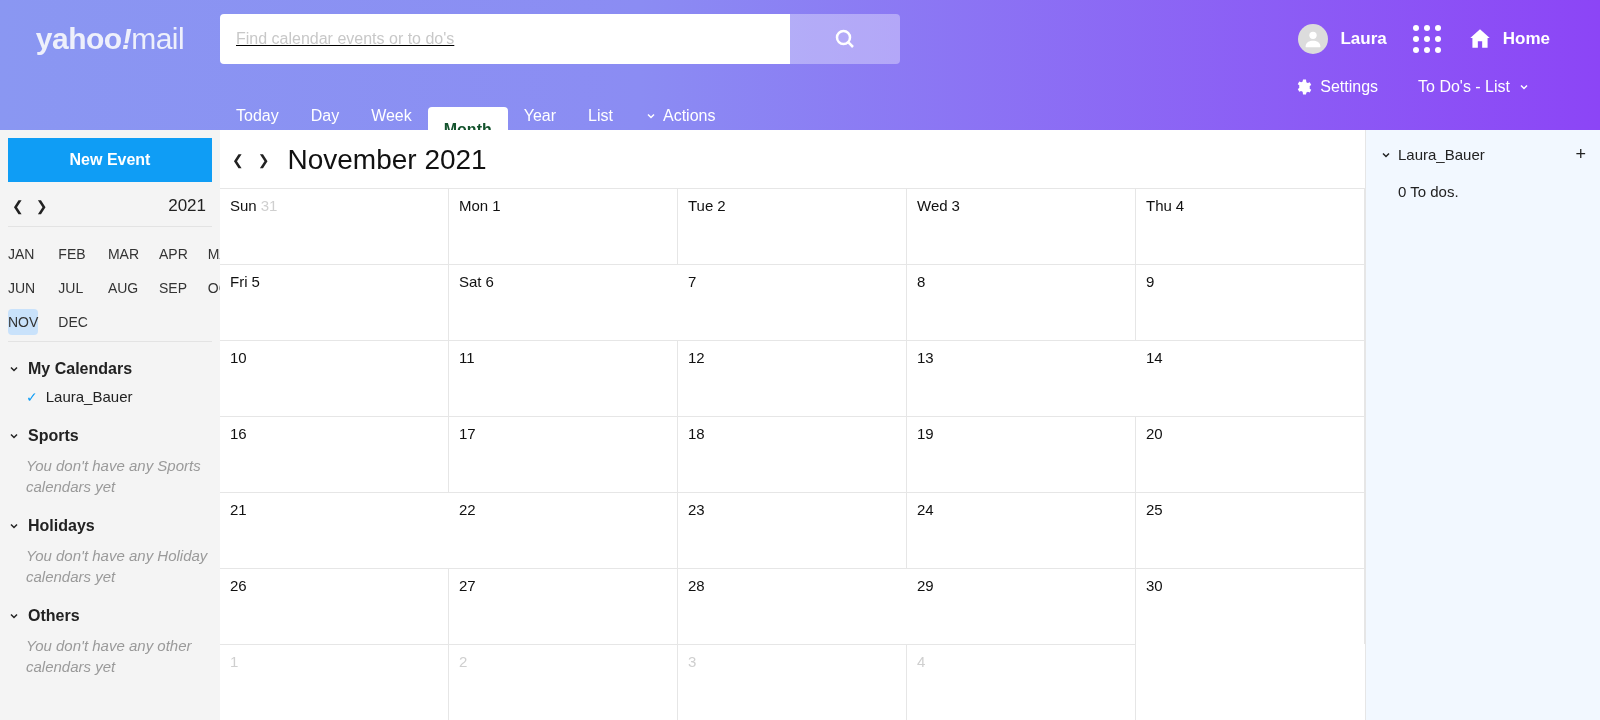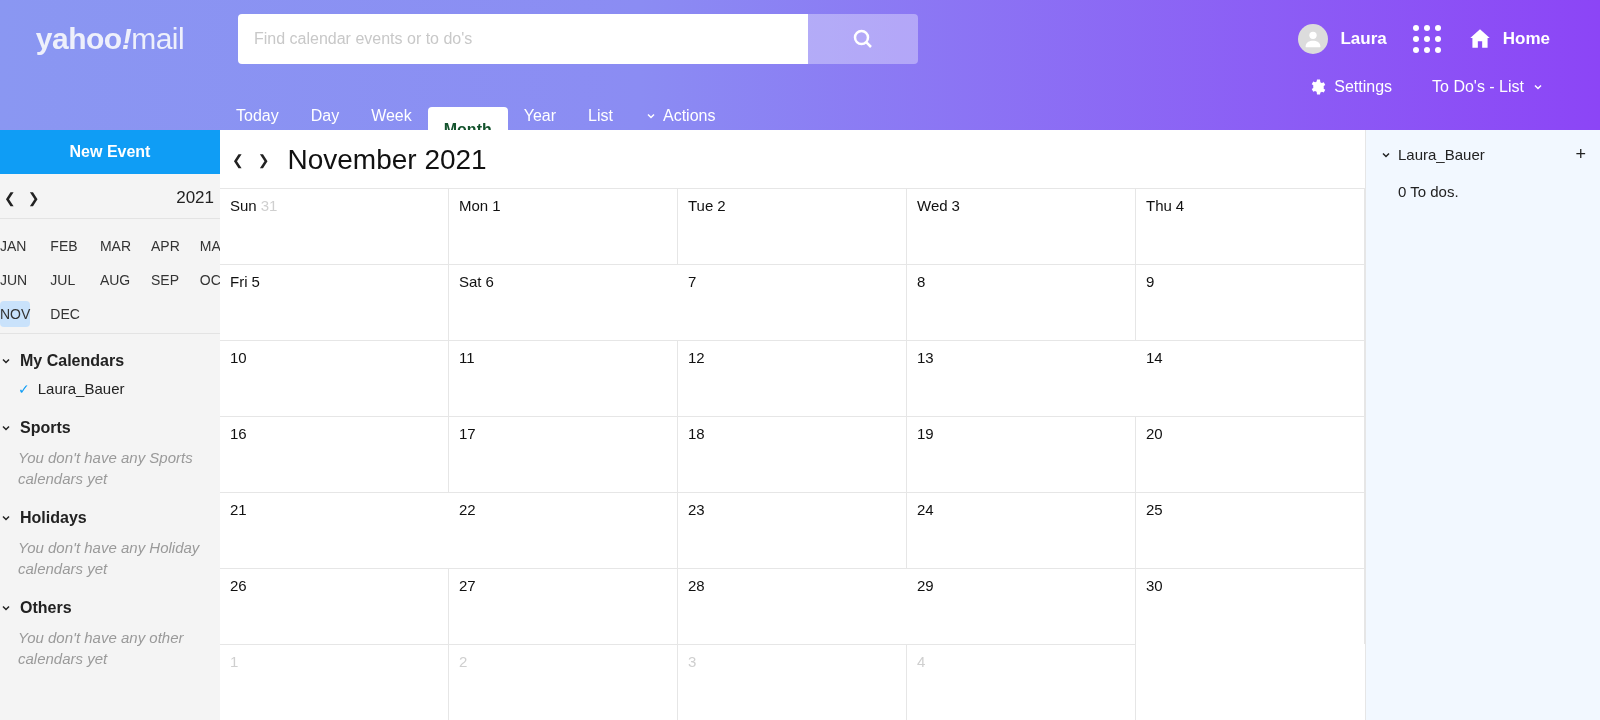--- a/index.html
+++ b/index.html
@@ -1,40 +1,40 @@
 <!DOCTYPE html>
 <html><head>
 <meta charset="utf-8">
 <style>
   * { box-sizing: border-box; margin: 0; padding: 0; }
   body { font-family: -apple-system, BlinkMacSystemFont, "Segoe UI", Helvetica, Arial, sans-serif; width:1600px; height:720px; overflow:hidden; }
   .header { background: linear-gradient(90deg,#8a97f2 0%,#8b8cf3 40%,#8c45f6 100%); height:130px; display:flex; flex-direction:column; }
-  .header-top { height:78px; display:flex; align-items:center;gap:18px; }
+  .header-top { height:78px; display:flex; align-items:center; }
   .logo { width:220px; display:flex; align-items:center; justify-content:center; color:#eef0fb; font-size:30px; font-weight:800; letter-spacing:-0.5px; }
   .logo .excl { font-style:italic; font-weight:800; }
-  .search-wrap { display:flex; align-items:center; height:50px; }
+  .search-wrap { display:flex; align-items:center; height:50px;text-decoration:underline; }
   .search-input { width:570px; height:50px; border:none; border-radius:4px 0 0 4px; background:#fff; padding:0 16px; font-size:16px; color:#333; }
   .search-input::placeholder { color:#c8c8c8; }
   .search-btn { width:110px; height:50px; border:none; background:rgba(255,255,255,0.35); border-radius:0 4px 4px 0; display:flex; align-items:center; justify-content:center; cursor:pointer; }
   .header-right { margin-left:auto; display:flex; align-items:center; gap:26px; padding-right:50px; color:#fff; font-size:17px; font-weight:600; }
   .avatar { width:30px; height:30px; border-radius:50%; background:#dcdcdc; display:flex; align-items:center; justify-content:center; }
   .user { display:flex; align-items:center; gap:12px; cursor:pointer; }
   .apps-grid { display:grid; grid-template-columns:repeat(3,6px); grid-template-rows:repeat(3,6px); gap:5px; cursor:pointer; }
   .apps-grid span { width:6px; height:6px; background:#fff; border-radius:50%; }
   .home { display:flex; align-items:center; gap:10px; cursor:pointer; }
   .header-bottom { height:52px; display:flex; align-items:flex-start; padding-left:220px; }
   .tabs { display:flex; gap:0; }
   .tab { padding:14px 16px; color:#fff; font-size:16px; cursor:pointer; display:flex; align-items:center; gap:6px;}
   .tab.active { background:#fff; color:#14532d; border-radius:4px 4px 0 0; font-weight:600;margin-top:29px;}
-  .hb-right { margin-left:auto; display:flex; align-items:center; gap:40px; padding-right:56px; padding-bottom:12px; color:#fff; font-size:16px; }
+  .hb-right { margin-left:auto; display:flex; align-items:center; gap:40px; padding-right:70px; padding-bottom:12px; color:#fff; font-size:16px; }
   .hb-item { display:flex; align-items:center; gap:8px; cursor:pointer; }
 
   .body { display:flex; height:calc(720px - 130px); }
 
-  .sidebar { width:220px; background:#f4f4f4; overflow:hidden; }
+  .sidebar { width:220px; background:#f4f4f4; padding:8px; overflow:hidden; }
   .new-event-btn { width:100%; height:44px; background:#0f9df5; color:#fff; border:none; font-size:16px; font-weight:700; cursor:pointer; }
   .mini-nav { display:flex; align-items:center; justify-content:space-between; padding:14px 6px 10px 4px; font-size:17px; color:#222; border-bottom:1px solid #e3e3e3; }
   .mini-nav .arrows { display:flex; gap:12px; }
   .mini-nav .arrows span { cursor:pointer; font-size:14px;}
   .months { display:grid; grid-template-columns:repeat(5,1fr); gap:8px 20px; padding:14px 0 6px; font-size:14px; color:#333; text-align:left; border-bottom:1px solid #e3e3e3; }
   .months div { padding:5px 0; border-radius:4px; cursor:pointer; }
   .months div.sel { background:#c9e2fb; }
   .sb-sec { padding-top:18px; }
   .sb-head { display:flex; align-items:center; gap:8px; font-size:16px; font-weight:700; color:#222; cursor:pointer; padding-bottom:6px;}
   .sb-item { display:flex; align-items:center; gap:8px; font-size:15px; color:#222; padding:4px 0 4px 18px; cursor:pointer;}

